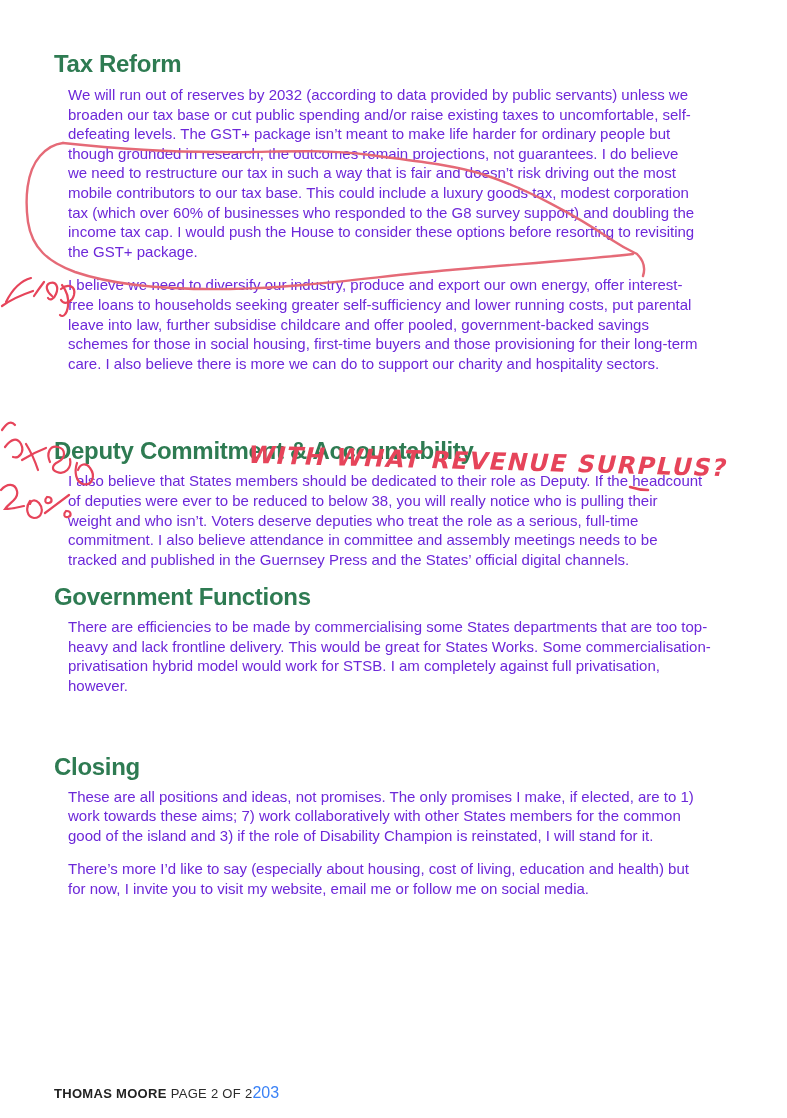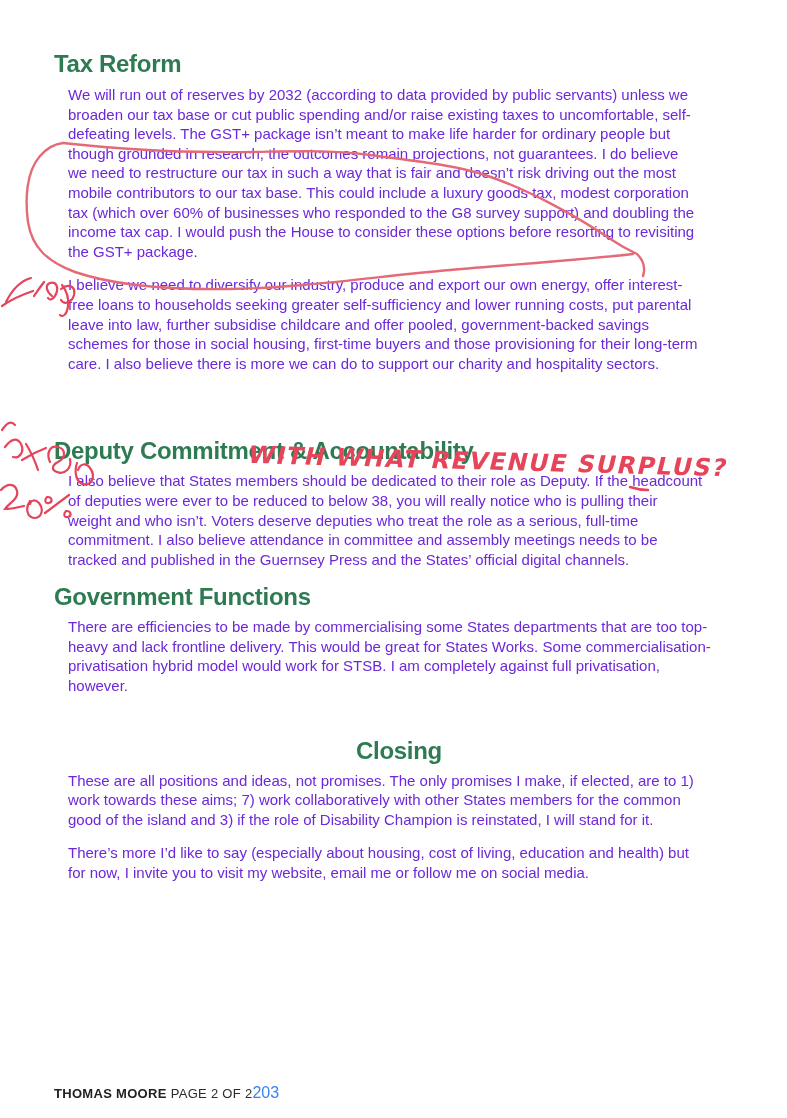--- a/index.html
+++ b/index.html
@@ -37,21 +37,21 @@
   }
   
   .sec-1 h2 { margin-top: 50px; }
   .sec-1 p  { margin-top: 7px;  }
   .sec-2 h2 { margin-top: 49px; }
   .sec-2 p  { margin-top: 6px;  }
   .sec-3 h2 { margin-top: 64px; }
   .sec-3 p  { margin-top: 6px;  }
   .sec-4 h2 { }
   .sec-4 p  { margin-top: 6px;  }
-  .sec-5 h2 { margin-top: 41px; text-align: center; }
+  .sec-5 h2 { margin-top: 57px; }
   .sec-5 p  { margin-top: 6px;  }
   .sec-5 p.para-2 { margin-top: 13px; }
 
   .ink-overlay {
     position: absolute;
     left: 0; top: 0;
     width: 787px; height: 1118px;
     pointer-events: none;
   }
   .handwritten-note {

